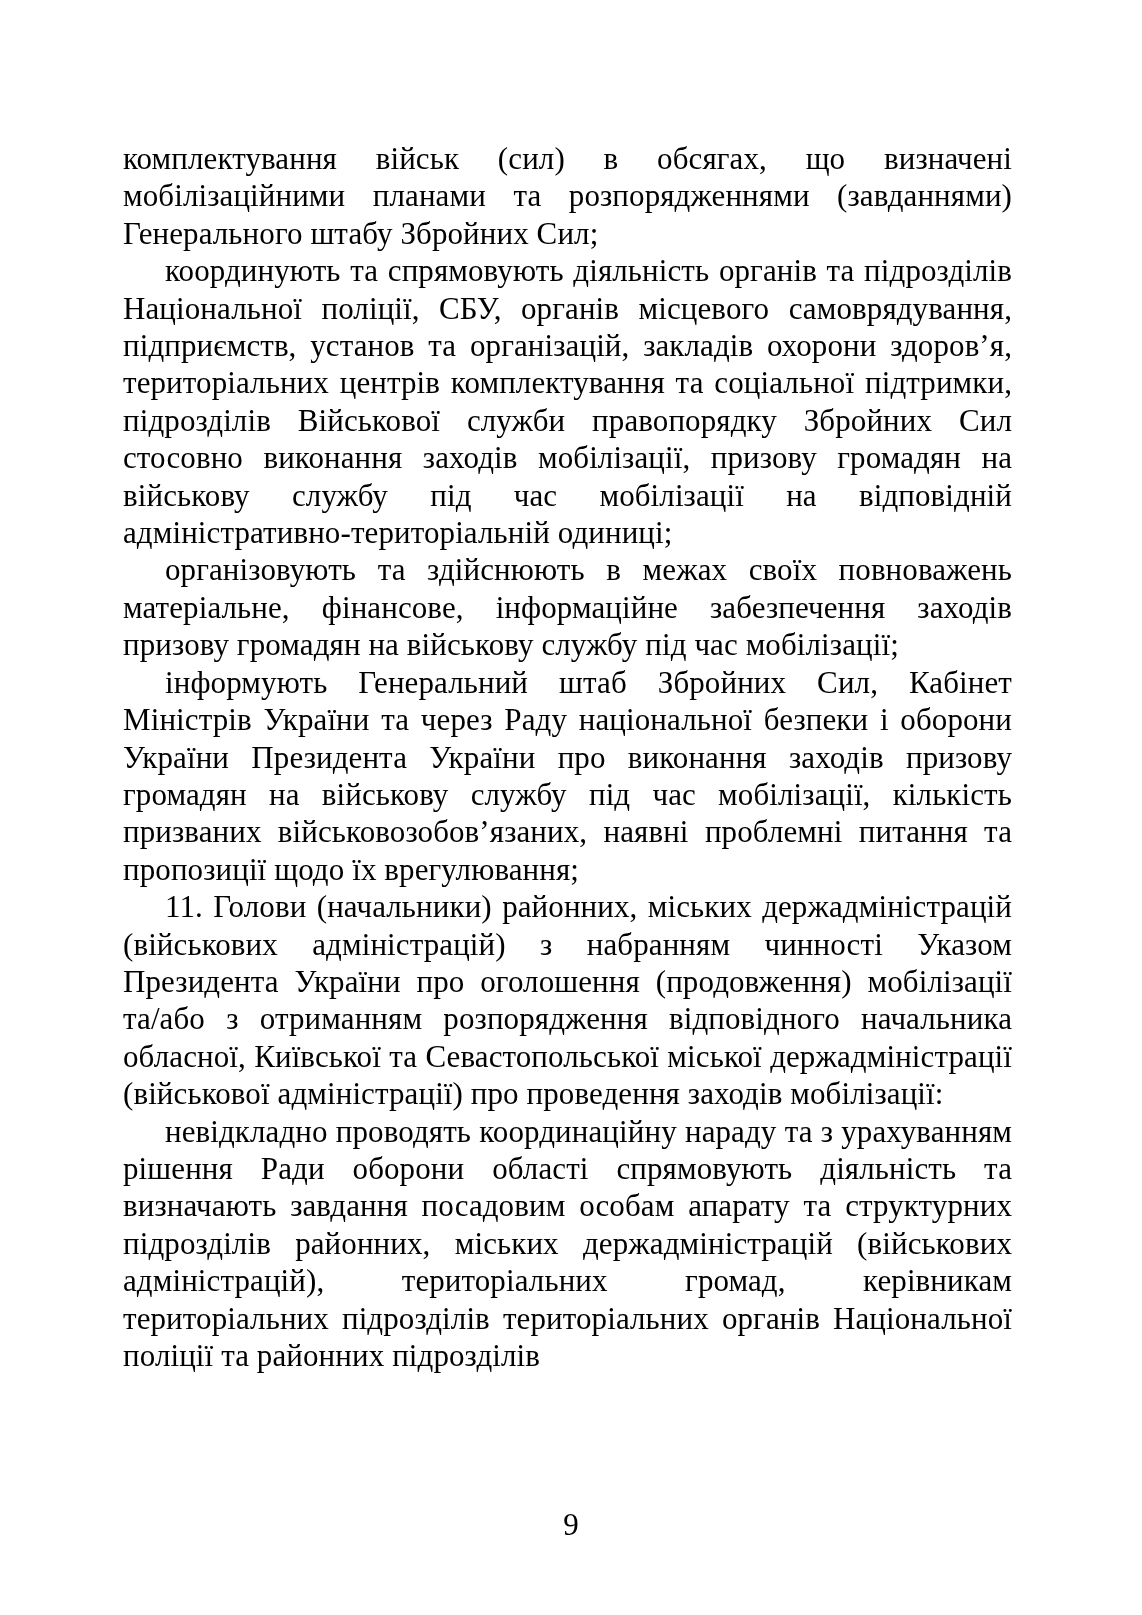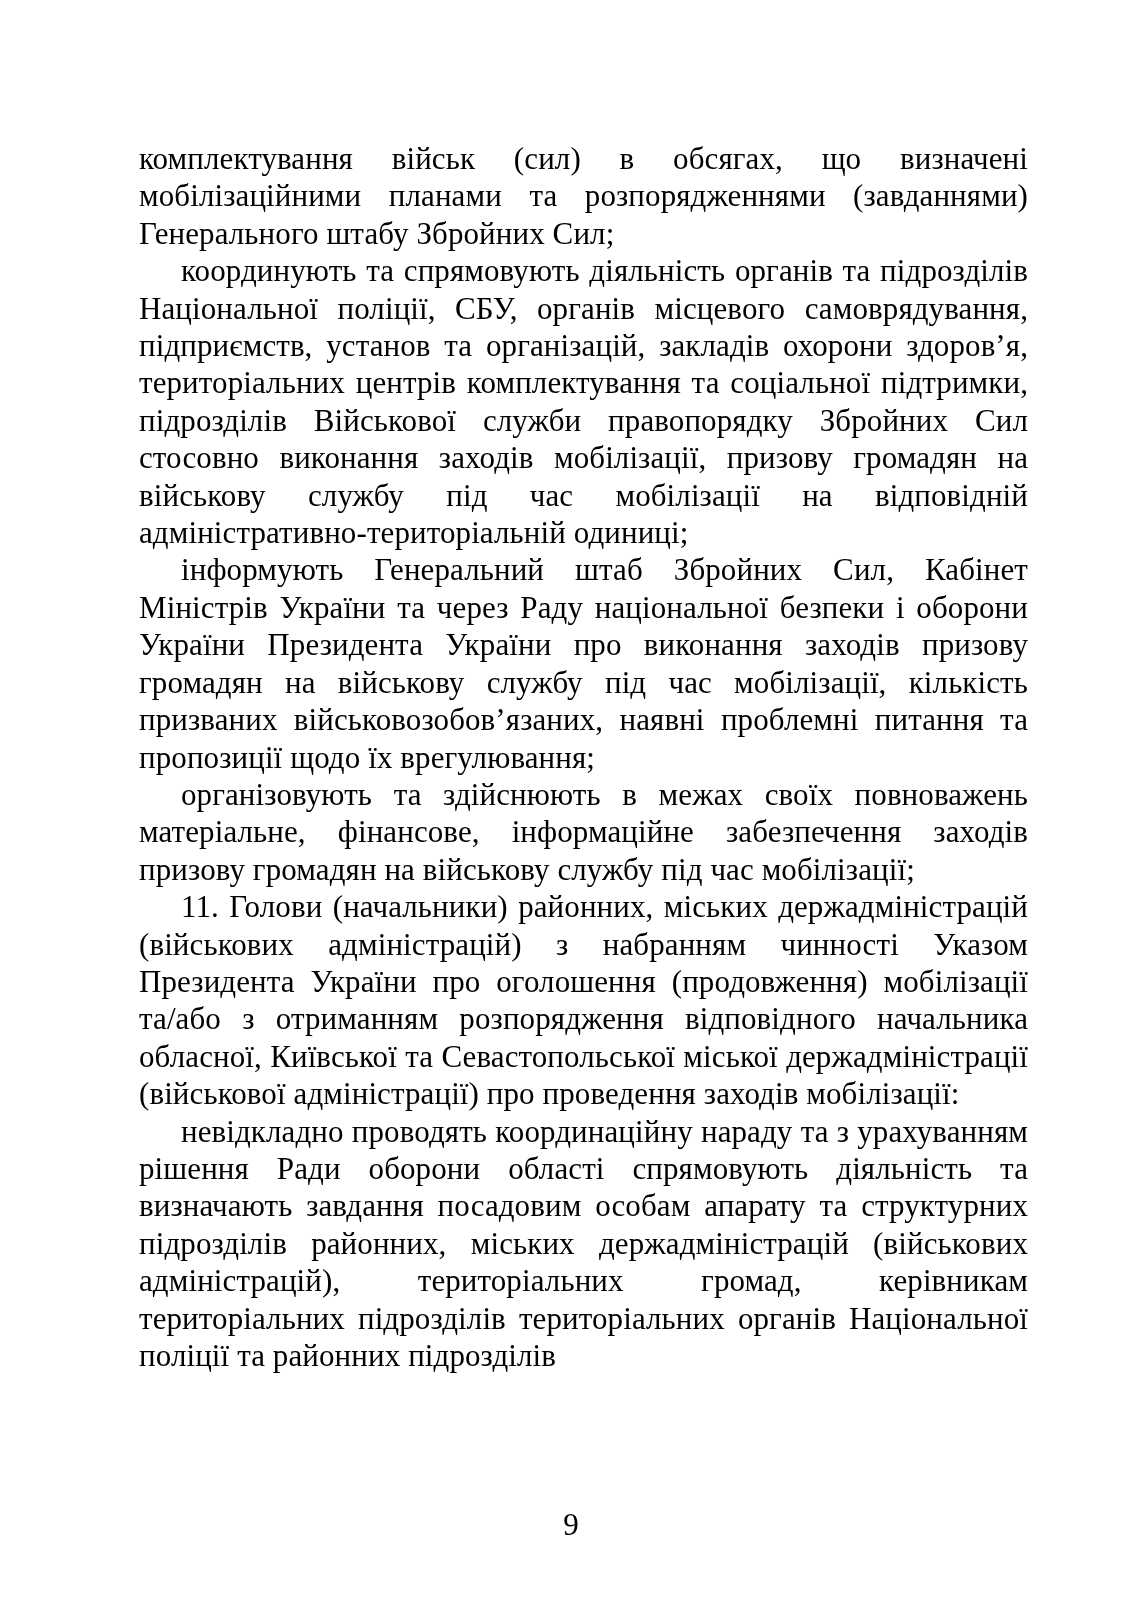--- a/index.html
+++ b/index.html
@@ -11,21 +11,21 @@
     position: relative;
     width: 1142px;
     height: 1615px;
     background: #ffffff;
     overflow: hidden;
     font-family: "Liberation Serif", "DejaVu Serif", serif;
     color: #000000;
   }
   .text-block {
     position: absolute;
-    left: 139px;
+    left: 123px;
     top: 140px;
     width: 889px;
     font-size: 31px;
     line-height: 37.4px;
     text-align: justify;
     letter-spacing: 0.1px;
   }
   .text-block p {
     margin: 0;
     padding: 0;
@@ -45,21 +45,21 @@
   }
 </style>
 </head>
 <body>
 
 <div class="page">
 
   <div class="text-block">
     <p class="no-indent">комплектування військ (сил) в обсягах, що визначені мобілізаційними планами та розпорядженнями (завданнями) Генерального штабу Збройних Сил;</p>
     <p>координують та спрямовують діяльність органів та підрозділів Національної поліції, СБУ, органів місцевого самоврядування, підприємств, установ та організацій, закладів охорони здоров’я, територіальних центрів комплектування та соціальної підтримки, підрозділів Військової служби правопорядку Збройних Сил стосовно виконання заходів мобілізації, призову громадян на військову службу під час мобілізації на відповідній адміністративно-територіальній одиниці;</p>
+    <p>організовують та здійснюють в межах своїх повноважень матеріальне, фінансове, інформаційне забезпечення заходів призову громадян на військову службу під час мобілізації;</p>
     <p>інформують Генеральний штаб Збройних Сил, Кабінет Міністрів України та через Раду національної безпеки і оборони України Президента України про виконання заходів призову громадян на військову службу під час мобілізації, кількість призваних військовозобов’язаних, наявні проблемні питання та пропозиції щодо їх врегулювання;</p>
-    <p>організовують та здійснюють в межах своїх повноважень матеріальне, фінансове, інформаційне забезпечення заходів призову громадян на військову службу під час мобілізації;</p>
     <p>11. Голови (начальники) районних, міських держадміністрацій (військових адміністрацій) з набранням чинності Указом Президента України про оголошення (продовження) мобілізації та/або з отриманням розпорядження відповідного начальника обласної, Київської та Севастопольської міської держадміністрації (військової адміністрації) про проведення заходів мобілізації:</p>
     <p>невідкладно проводять координаційну нараду та з урахуванням рішення Ради оборони області спрямовують діяльність та визначають завдання посадовим особам апарату та структурних підрозділів районних, міських держадміністрацій (військових адміністрацій), територіальних громад, керівникам територіальних підрозділів територіальних органів Національної поліції та районних підрозділів</p>
   </div>
 
   <div class="page-number">9</div>
 
 </div>
 
 </body></html>

